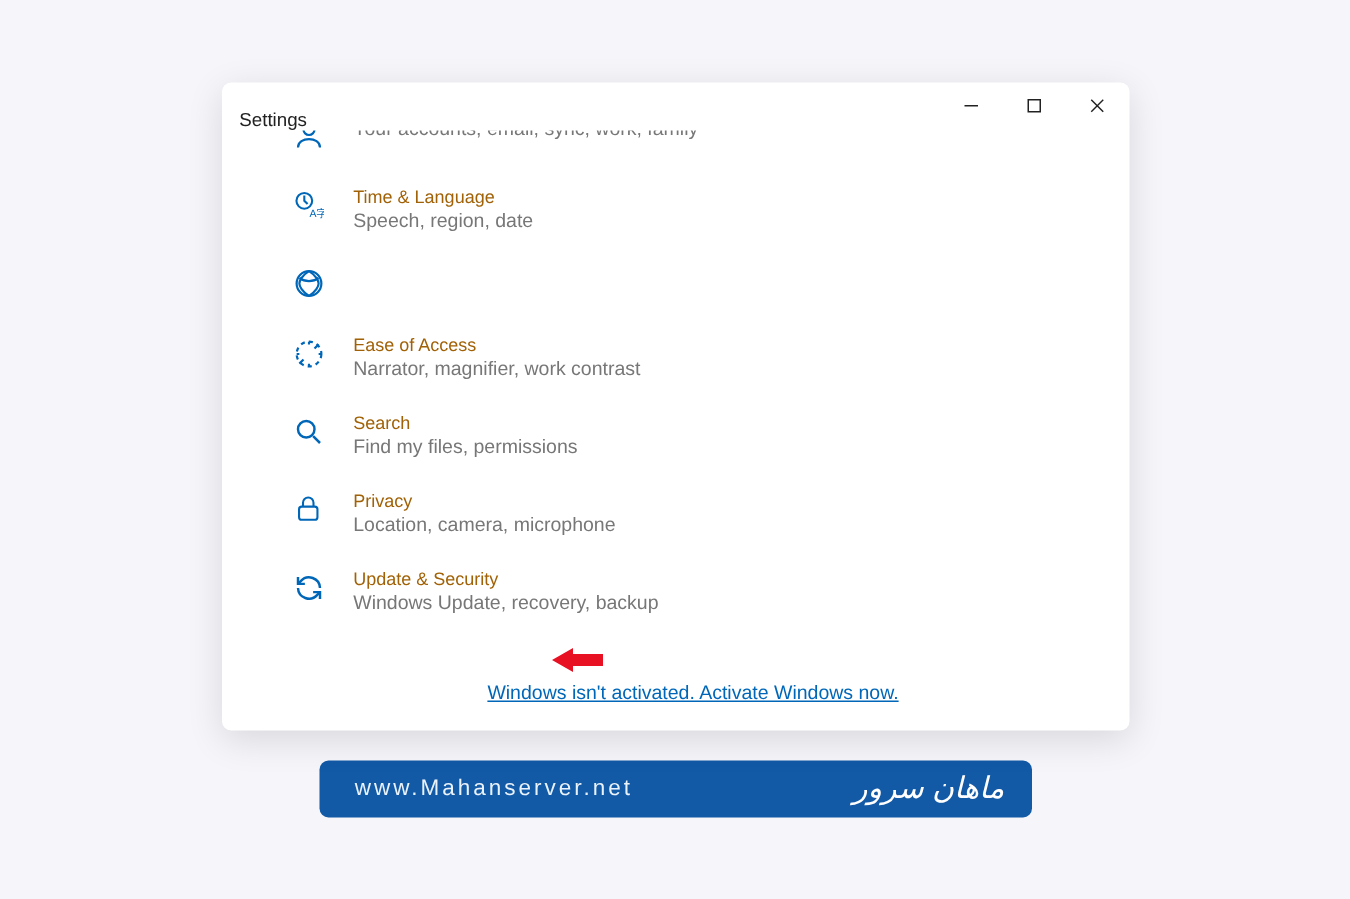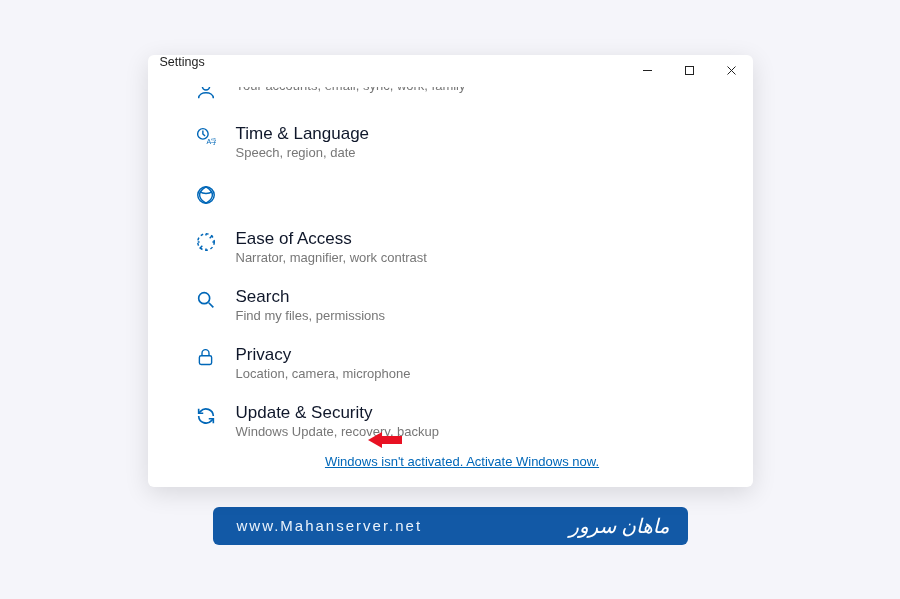--- a/index.html
+++ b/index.html
@@ -22,21 +22,21 @@
       border-radius: 6px;
       box-shadow: 0 6px 24px rgba(0,0,0,0.12);
       display: flex;
       flex-direction: column;
       position: relative;
       overflow: hidden;
     }
     .titlebar {
       height: 32px;
       display: flex;
-      align-items: flex-start;
+      align-items: flex-end;
       justify-content: space-between;
       padding: 0 0 0 12px;
     }
     .title {
       font-size: 12.5px;
       color: #222;
     }
     .win-controls {
       display: flex;
       height: 32px;
@@ -74,22 +74,22 @@
       align-items: center;
       justify-content: center;
       flex-shrink: 0;
       color: #0067b8;
     }
     .item-text {
       display: flex;
       flex-direction: column;
     }
     .item-title {
-      font-size: 17px;
-      color: #0f172a;
+      font-size: 12px;
+      color: #a16207;
       font-weight: 400;
     }
     .item-desc {
       font-size: 13px;
       color: #777;
       margin-top: 1px;
     }
     .cut {
       margin-top: -18px;
     }
@@ -123,21 +123,21 @@
       color: #fff;
       gap: 44px;
     }
     .footer-left {
       font-size: 15px;
       letter-spacing: 2px;
       color: #eaf2fb;
       font-family: Arial, sans-serif;
     }
     .footer-right {
-      font-family: Liberation Serif, serif;
+      font-family: Liberation Sans, sans-serif;
       font-size: 20px;
       letter-spacing: -1px;
       color: #fff;
       font-style: italic;
     }
   </style>
 </head>
 <body>
 
 <div class="window">

